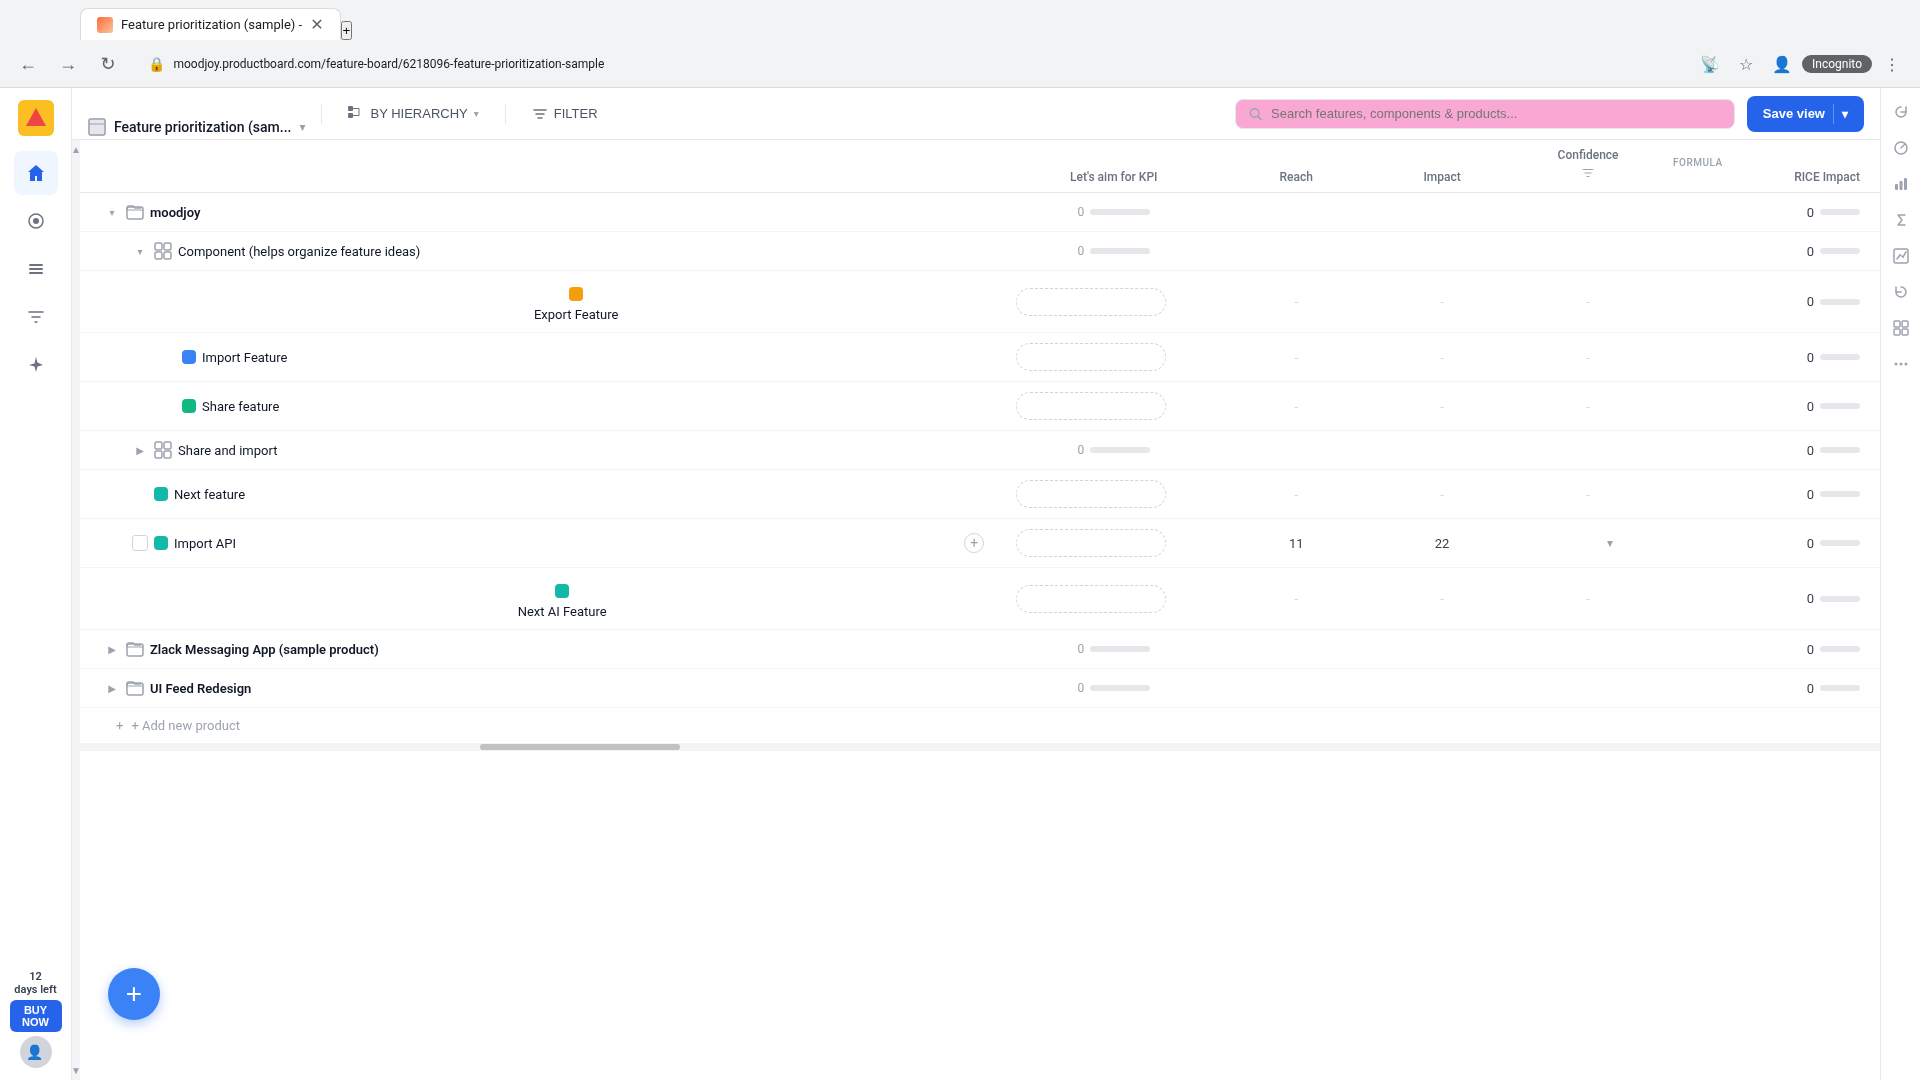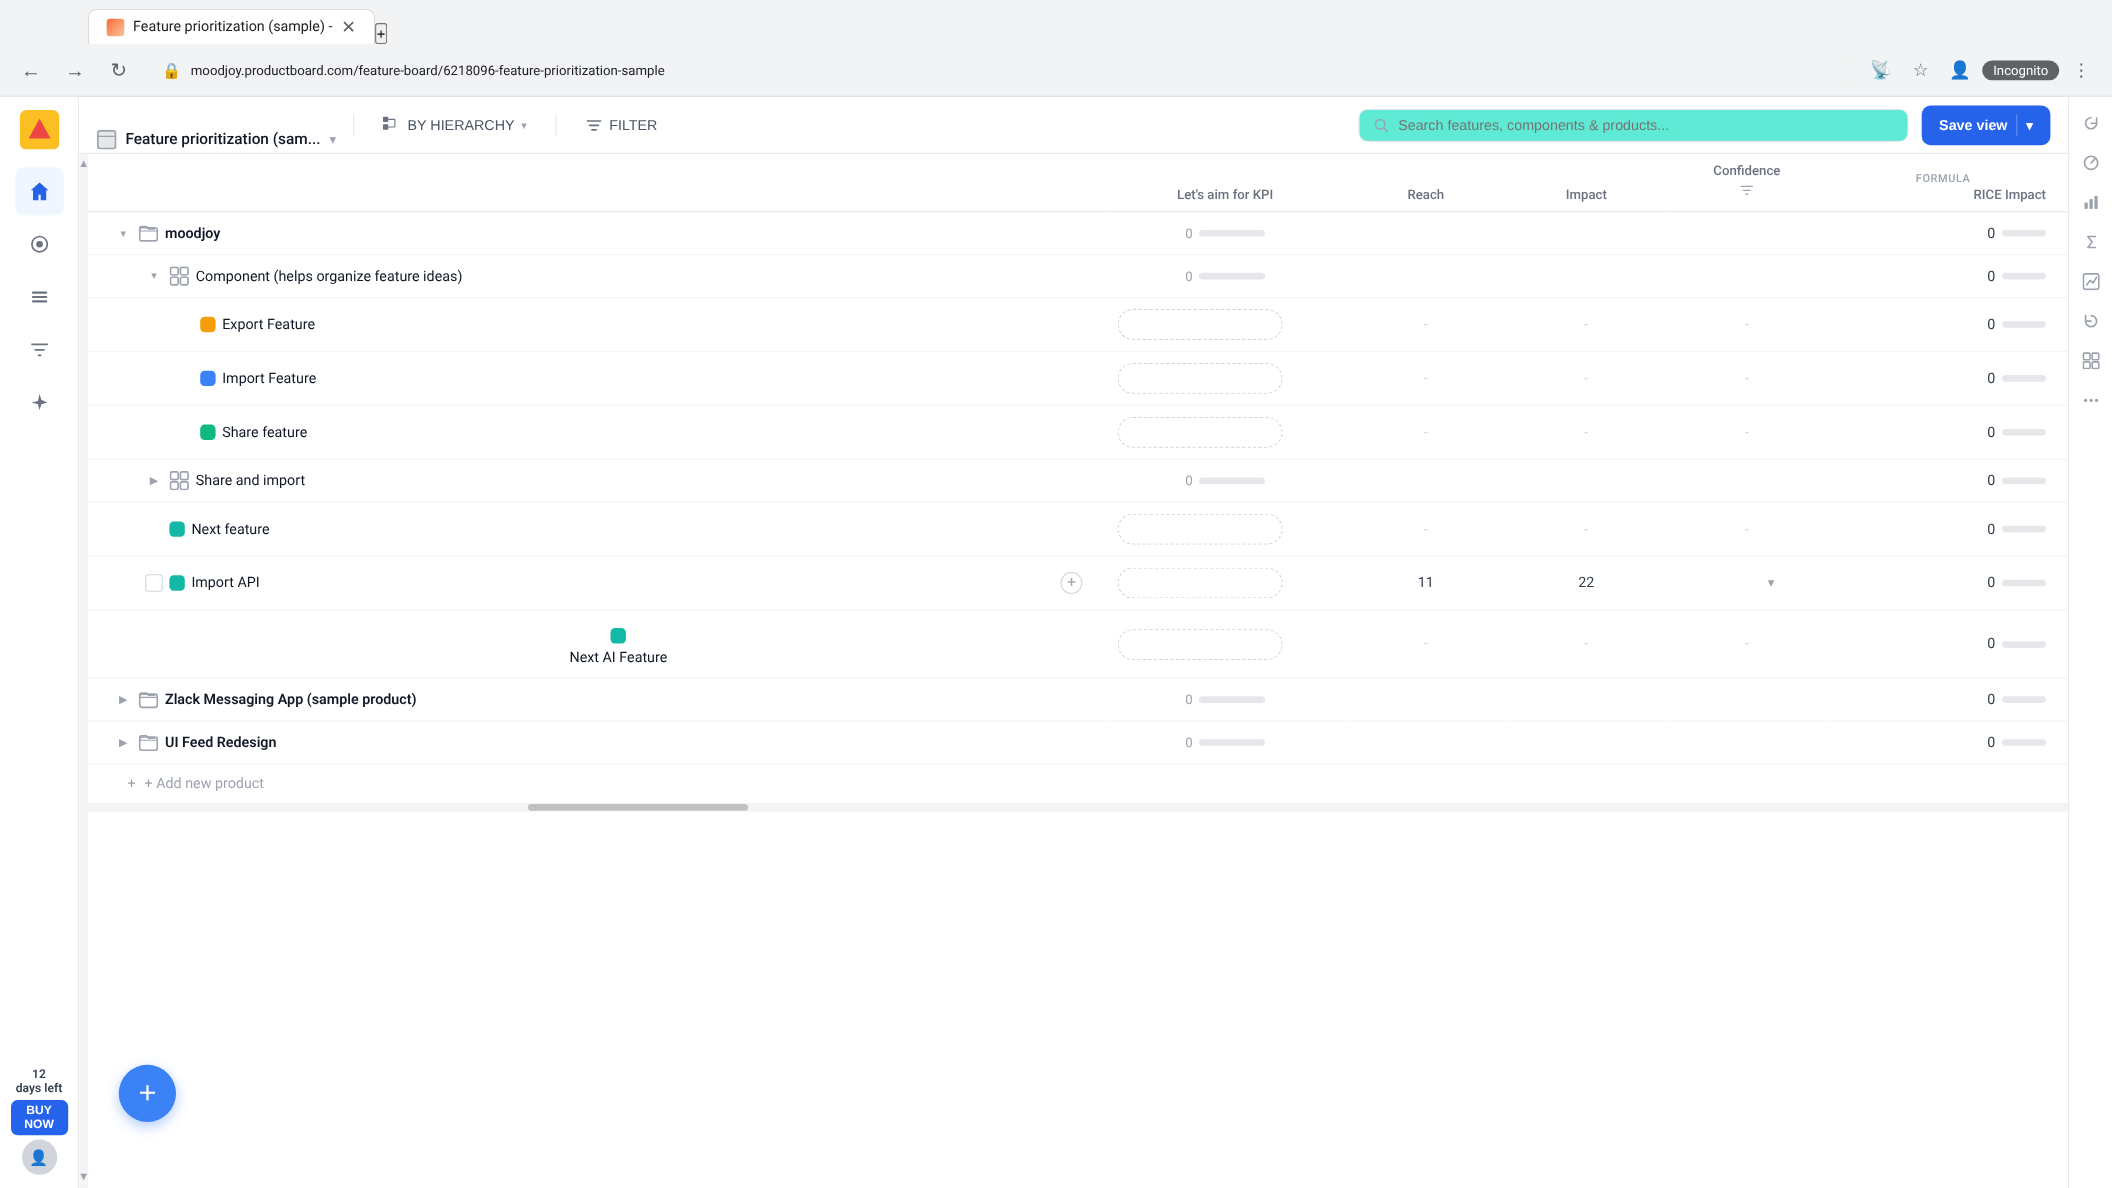--- a/index.html
+++ b/index.html
@@ -38,40 +38,40 @@
 
     
     .main-content { flex: 1; display: flex; flex-direction: column; overflow: hidden; }
 
     
     .toolbar { display: flex; align-items: center; padding: 0 16px; height: 52px; border-bottom: 1px solid #e8e8e8; gap: 12px; background: #fff; }
     .view-name { display: flex; align-items: center; gap: 8px; cursor: pointer; font-size: 14px; font-weight: 500; color: #111827; margin-top: 27px; }
     .view-icon { width: 18px; height: 18px; background: #e5e7eb; border-radius: 3px; }
     .toolbar-sep { width: 1px; height: 20px; background: #e8e8e8; margin: 0 4px; }
     .toolbar-btn { display: flex; align-items: center; gap: 6px; padding: 6px 10px; border-radius: 6px; cursor: pointer; font-size: 13px; color: #4b5563; border: none; background: none; }
-    .search-bar { display: flex; align-items: center; gap: 8px; background: #5eead4; border: 1px solid #e5e7eb; border-radius: 8px; padding: 6px 12px; flex: 1; max-width: 500px; }
+    .search-bar { display: flex; align-items: center; gap: 8px; background: #f9a8d4; border: 1px solid #e5e7eb; border-radius: 8px; padding: 6px 12px; flex: 1; max-width: 500px; }
     .search-bar input { border: none; background: none; outline: none; font-size: 13px; color: #374151; width: 100%; }
     .save-view-btn { background: #2563eb; color: white; border: none; border-radius: 8px; padding: 8px 16px; font-size: 13px; font-weight: 600; cursor: pointer; display: flex; align-items: center; gap: 0; }
     .save-view-btn .divider { width: 1px; height: 20px; background: rgba(255,255,255,0.3); margin: 0 8px; }
     .save-view-btn .chevron { font-size: 12px; }
     .ml-auto { margin-left: auto; }
 
     
     .table-container { flex: 1; overflow: auto; position: relative; }
     .table { width: 100%; border-collapse: collapse; }
 
     
     .table-header { position: sticky; top: 0; z-index: 10; }
     .table-header-row { background: #fff; }
     .th { padding: 8px 12px; text-align: left; font-size: 12px; font-weight: 500; color: #6b7280; border-bottom: 1px solid #e8e8e8; white-space: nowrap; vertical-align: bottom; }
     .th.name-col { width: 760px; }
     .th.kpi-col { width: 180px; text-align: center; }
     .th.metric-col { width: 120px; text-align: center; }
     .th.rice-col { width: 180px; text-align: right; padding-right: 20px; }
-    .formula-label { font-size: 10px; color: #9ca3af; text-align: center; letter-spacing: 0.5px; margin-bottom: 2px; }
+    .formula-label { font-size: 10px; color: #9ca3af; text-align: left; letter-spacing: 0.5px; margin-bottom: 2px; }
     .filter-icon-row { display: flex; justify-content: center; align-items: center; padding: 4px 0; }
 
     
     .tr { border-bottom: 1px solid #f3f4f6; }
     .td { padding: 10px 12px; vertical-align: middle; }
 
     .expand-btn { width: 16px; height: 16px; display: flex; align-items: center; justify-content: center; cursor: pointer; color: #9ca3af; font-size: 10px; flex-shrink: 0; }
     .expand-placeholder { width: 16px; flex-shrink: 0; }
 
     .color-dot { width: 16px; height: 16px; border-radius: 4px; flex-shrink: 0; }
@@ -352,21 +352,21 @@
       <div class="rice-score">
                     <span class="rice-number">0</span>
                     <div class="rice-bar">
                       <div class="rice-bar-fill" style="width:0%"></div>
                     </div>
                   </div>
     </td>
   </tr>
               <tr class="tr">
     <td class="td">
-      <div style="display:flex;align-items:center;gap:6px;padding-left:68px;">
+      <div style="display:flex;align-items:center;gap:6px;padding-left:68px;flex-direction:column;">
 
       <span class="expand-placeholder"></span>
       <div class="color-dot" style="background:#f59e0b;border-radius:4px;width:14px;height:14px;flex-shrink:0;"></div>
       <span class="row-label">Export Feature</span>
 
       </div>
     </td>
     <td class="td" style="text-align:center;">
       <div class="kpi-input"></div>
     </td>

